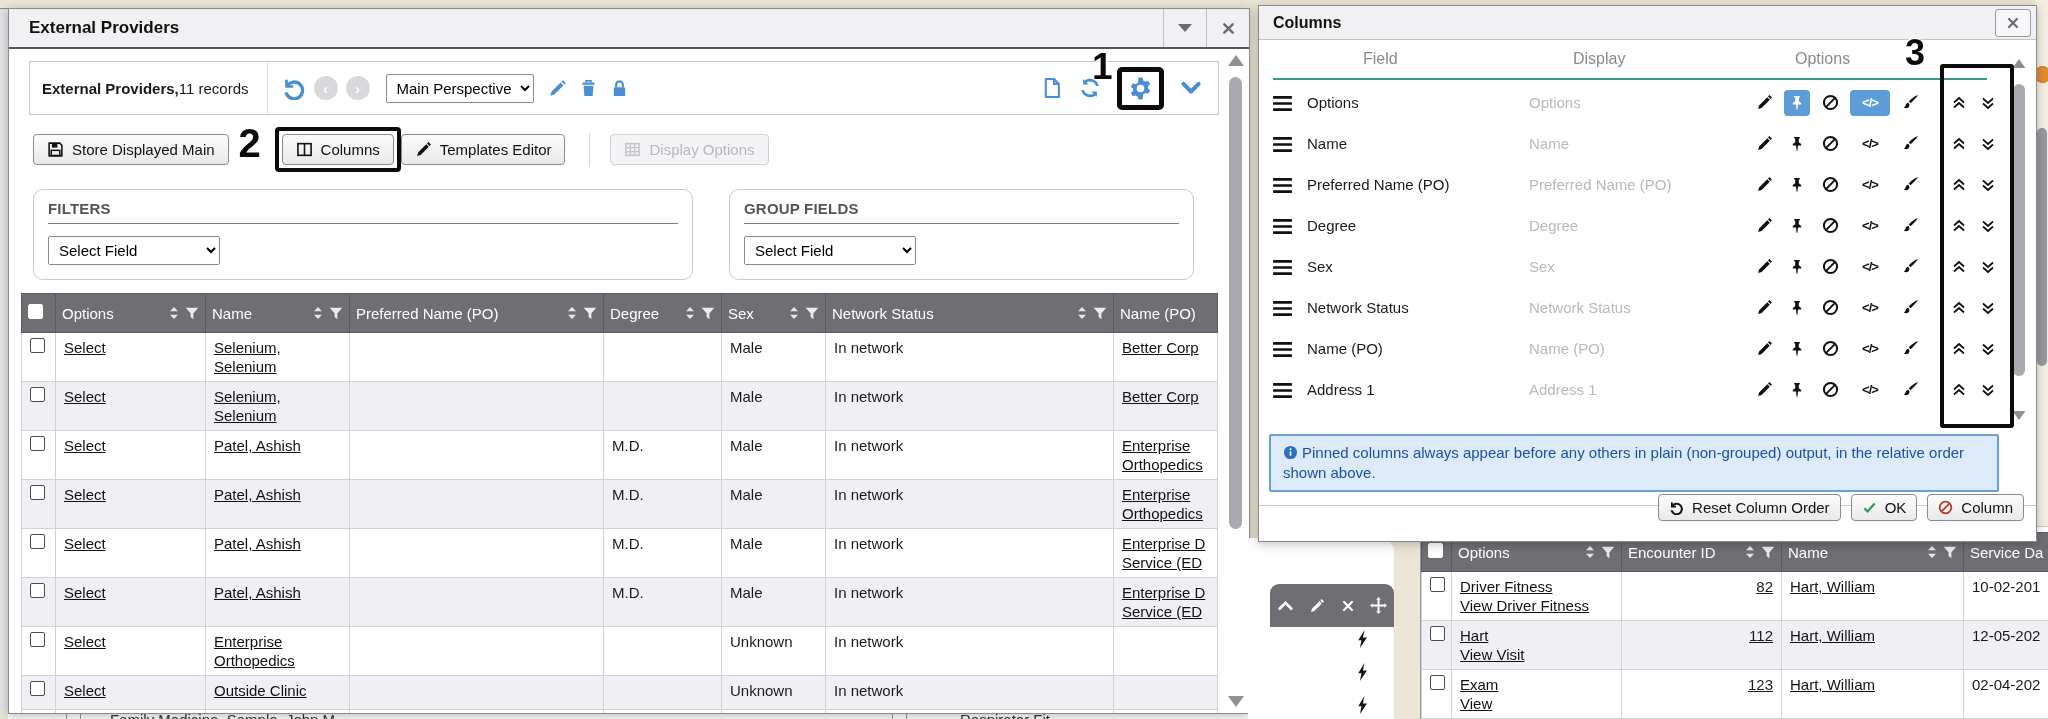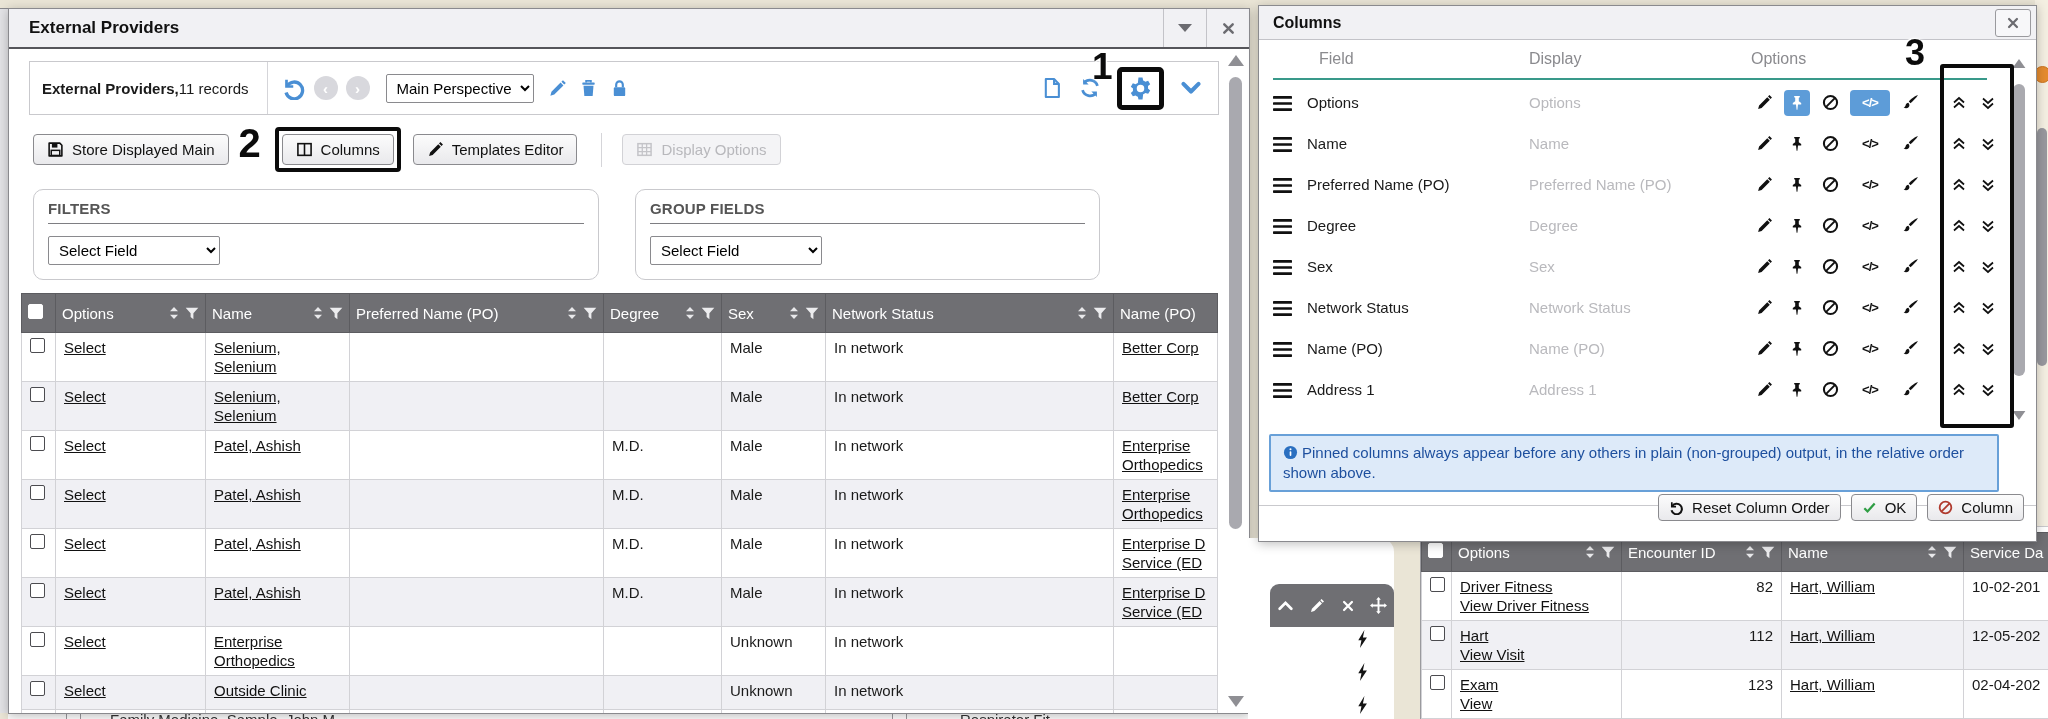--- a/index.html
+++ b/index.html
@@ -36,37 +36,37 @@
   
   table.grid{border-collapse:collapse;table-layout:fixed;background:#fff;}
   table.grid th{background:#6f6f73;color:#fff;font-weight:normal;font-size:15px;text-align:left;padding:0 6px;height:38px;border:1px solid #5c5c60;}
   table.grid td{border:1px solid #d2d2d6;padding:5px 8px;vertical-align:top;font-size:15px;line-height:19px;overflow:hidden;}
   table.grid tr.alt td{background:#f0f0f4;}
   .hcell{display:flex;align-items:center;gap:6px;}
   .hcell .hl{flex:1;overflow:hidden;white-space:nowrap;}
   .cbx{display:inline-block;width:15px;height:15px;border:1.5px solid #4c4c50;border-radius:2px;background:#fff;box-sizing:border-box;}
   .cbx.hdr{border-color:#fff;background:#fff;}
   a.lnk{color:#111;text-decoration:underline;cursor:pointer;}
-  .num{text-align:right;display:block;}
+  .num{text-align:right;display:block;text-decoration:underline;}
   
   .vscroll{position:absolute;right:4px;top:6px;width:18px;height:652px;}
   .tri-up{width:0;height:0;border-left:8px solid transparent;border-right:8px solid transparent;border-bottom:11px solid #8f8f94;margin:0 auto;}
   .tri-dn{width:0;height:0;border-left:8px solid transparent;border-right:8px solid transparent;border-top:11px solid #8f8f94;margin:0 auto;position:absolute;bottom:0;left:1px;}
   .vthumb{position:absolute;left:2px;top:22px;width:13px;height:452px;background:#a9a9af;border-radius:7px;}
   
   .bgrow{position:absolute;left:8px;top:706px;width:1250px;height:13px;background:#fdfdfd;border-top:2px solid #c9c9cd;overflow:hidden;z-index:0;}
   .bgrow span{position:absolute;top:3px;font-size:15px;color:#333;filter:blur(.3px);}
   .bgrow .sq{position:absolute;top:4px;width:13px;height:12px;border:1.5px solid #9a9a9e;background:#fff;}
   
   #dlg{left:1258px;top:5px;width:777px;height:535px;z-index:10;}
   #dlg .titlebar{height:33px;border-bottom:1px solid #c3c3c8;}
   #dlg .ttl{font-size:16px;}
   .dlg-close{margin:3px 5px 3px 0;width:34px;border:1px solid #9a9a9e;border-radius:3px;background:#f7f7f9;display:flex;align-items:center;justify-content:center;color:#6b6b70;align-self:center;height:26px;cursor:pointer;}
   .dhdr{position:absolute;left:0;top:44px;width:100%;height:26px;color:#8a8a8e;font-size:16px;}
-  .dhdr span{position:absolute;}
+  .dhdr span{position:absolute;margin-left:44px;}
   .dhdr .h1{left:60px;} .dhdr .h2{left:270px;} .dhdr .h3{left:492px;}
   .tealline{position:absolute;left:14px;top:72px;width:714px;border-top:2px solid #39998a;}
   .drows{position:absolute;left:0;top:76px;width:760px;}
   .drow{position:relative;height:41px;display:flex;align-items:center;}
   .dburger{position:absolute;left:14px;color:#111;cursor:grab;}
   .dfield{position:absolute;left:48px;width:215px;color:#1a1a1a;white-space:nowrap;}
   .ddisp{position:absolute;left:270px;width:215px;color:#b9b9bd;white-space:nowrap;}
   .dicons{position:absolute;left:492px;display:flex;align-items:center;gap:7px;}
   .islot{width:26px;height:26px;display:flex;align-items:center;justify-content:center;color:#111;cursor:pointer;border-radius:4px;}
   .islot.wide{width:40px;font-weight:bold;font-size:13px;letter-spacing:-1px;}
@@ -283,37 +283,37 @@
         </button>
         <span class="ann-frame2">
           <span class="annd n2">2</span>
           <button class="gbtn">
             <svg class="ic" width="17" height="17">
                 <use href="#i-cols"></use>
               </svg>
             <span>Columns</span>
           </button>
         </span>
-        <button class="gbtn" style="margin-left:12px">
+        <button class="gbtn" style="">
           <svg class="ic" width="17" height="17">
               <use href="#i-pencil"></use>
             </svg>
           <span>Templates Editor</span>
         </button>
         <span class="sepv"></span>
         <button class="gbtn disabled">
           <svg class="ic" width="17" height="17" style="color:#c4c4c8">
               <use href="#i-grid"></use>
             </svg>
           <span>Display Options</span>
         </button>
       </div>
 
       <div class="fgrow">
-        <div class="fbox" style="width:566px">
+        <div class="fbox" style="width:660px">
           <div class="lbl">FILTERS</div>
           <hr>
           <select class="sel" style="width:172px">
             <option>Select Field</option>
           </select>
         </div>
         <div class="fbox" style="width:465px">
           <div class="lbl">GROUP FIELDS</div>
           <hr>
           <select class="sel" style="width:172px">

